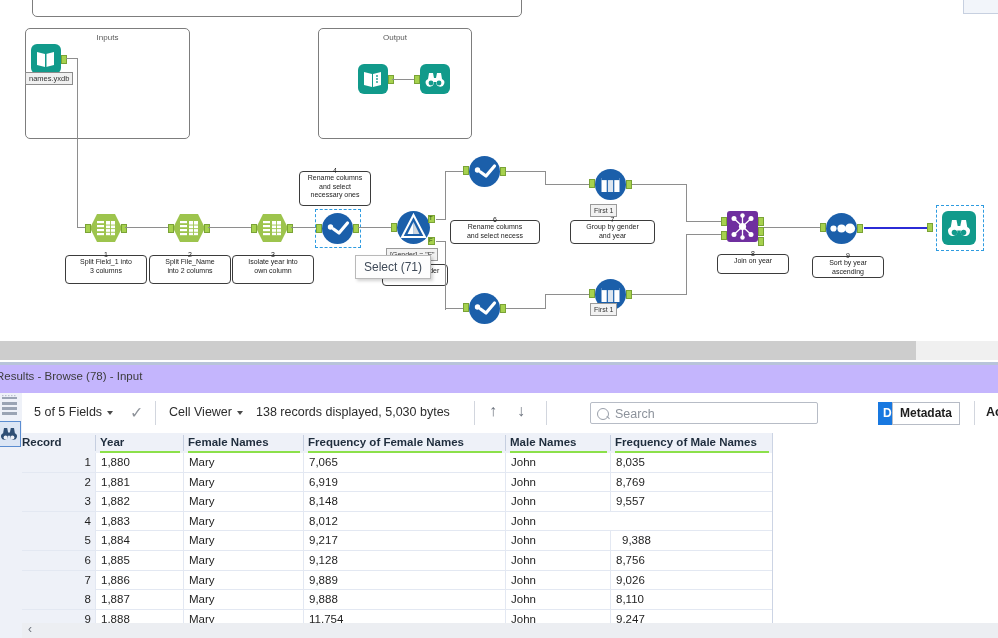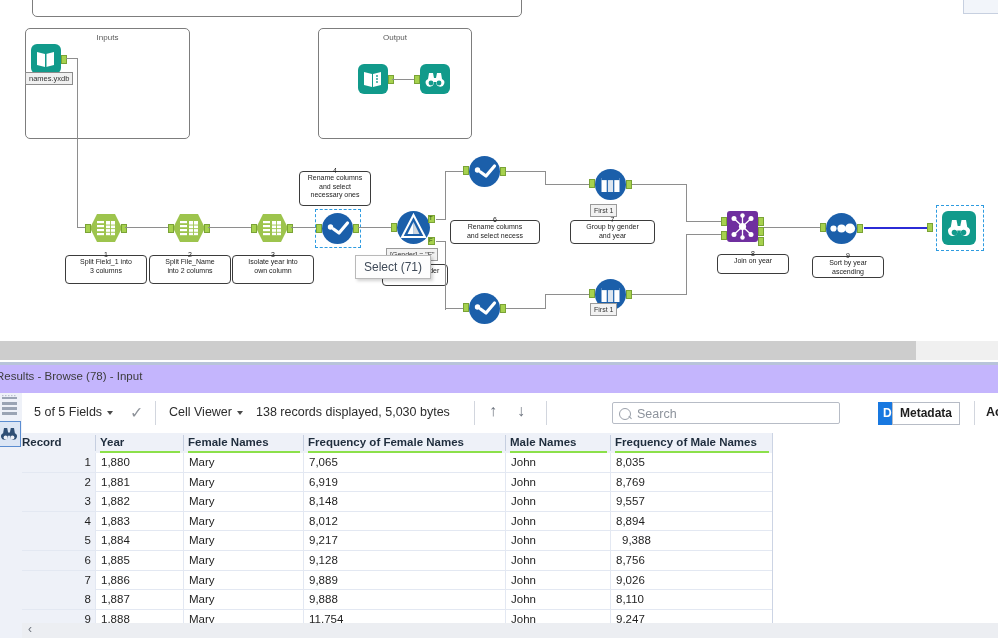--- a/index.html
+++ b/index.html
@@ -444,21 +444,21 @@
         <span>Cell Viewer</span><span class="caret"></span>
       </div>
 
       <div class="tb-item" style="left:234px;top:12px;">138 records displayed, 5,030 bytes</div>
 
       <div class="vsep" style="left:452px;top:8px;height:24px;"></div>
       <div class="arrowbtn" style="left:467px;top:9px;">↑</div>
       <div class="arrowbtn" style="left:495px;top:9px;">↓</div>
       <div class="vsep" style="left:524px;top:8px;height:24px;"></div>
 
-      <div class="searchbox" style="left:590px;top:9px;width:228px;height:22px;">
+      <div class="searchbox" style="left:568px;top:9px;width:228px;height:22px;">
         <div class="sicon"></div>
         <input type="text" placeholder="Search" style="">
       </div>
 
       <div class="segbtn on" style="left:856px;top:9px;width:36px;height:23px;">Data</div>
       <div class="segbtn off" style="left:870px;top:9px;width:68px;height:23px;">Metadata</div>
 
       <div class="vsep" style="left:952px;top:8px;height:24px;"></div>
       <div class="tb-trunc" style="left:964px;top:12px;">Ac</div>
     </div>
@@ -501,21 +501,20 @@
             <div class="gcell val" style="left: 281px; width: 202px;">8,148</div>
             <div class="gcell val" style="left: 483px; width: 105px;">John</div>
             <div class="gcell val" style="left: 588px; width: 162px;">9,557</div>
           </div>
           <div class="grow" style="top: 78.8px; width: 750px;">
             <div class="gcell num" style="left: 0px; width: 73px;">4</div>
             <div class="gcell val" style="left: 73px; width: 88px;">1,883</div>
             <div class="gcell val" style="left: 161px; width: 120px;">Mary</div>
             <div class="gcell val" style="left: 281px; width: 202px;">8,012</div>
             <div class="gcell val" style="left: 483px; width: 105px;">John</div>
-            <div class="gcell val" style="left: 588px; width: 162px;">8,894</div>
           </div>
           <div class="grow" style="top: 98.4px; width: 750px;">
             <div class="gcell num" style="left: 0px; width: 73px;">5</div>
             <div class="gcell val" style="left: 73px; width: 88px;">1,884</div>
             <div class="gcell val" style="left: 161px; width: 120px;">Mary</div>
             <div class="gcell val" style="left: 281px; width: 202px;">9,217</div>
             <div class="gcell val" style="left: 483px; width: 105px;">John</div>
             <div class="gcell val" style="left: 588px; width: 162px; padding-left: 11px;">9,388</div>
           </div>
           <div class="grow" style="top: 118px; width: 750px;">

